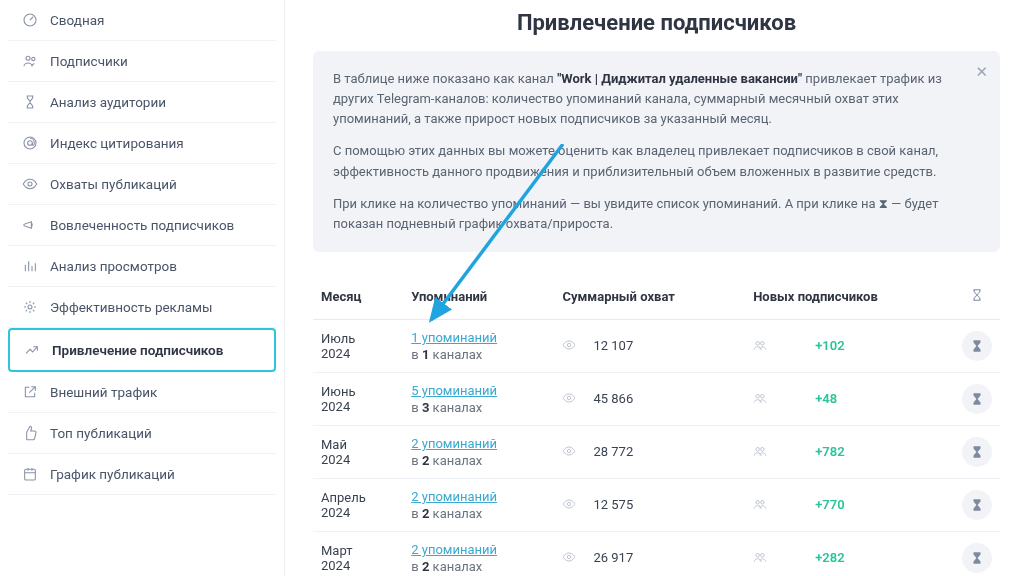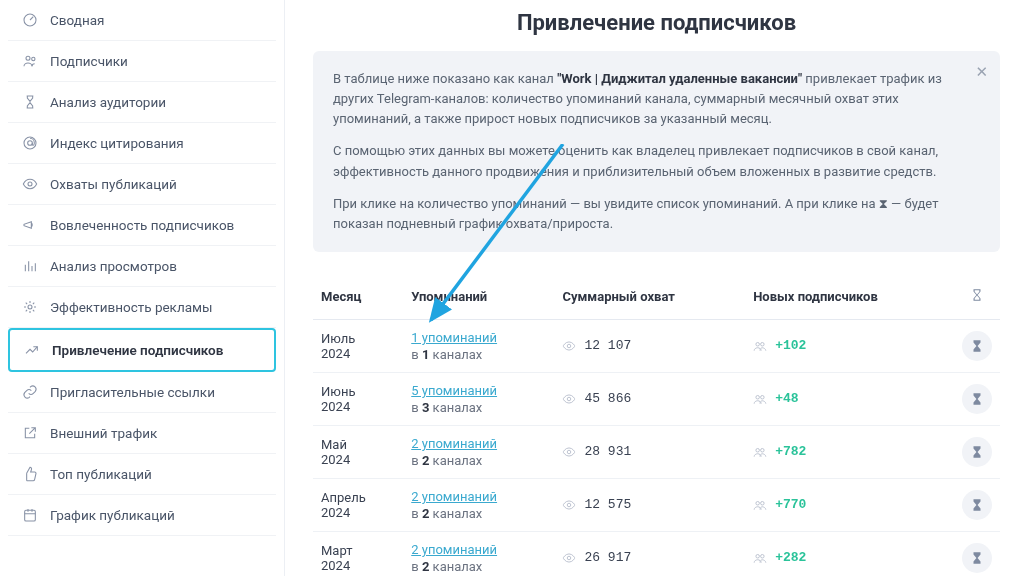--- a/index.html
+++ b/index.html
@@ -91,24 +91,24 @@
     vertical-align: middle;
     font-size: 13px;
     color: #3a4252;
   }
   .data-table tr:last-child td { border-bottom: none; }
 
   .mentions-link { color: #3aa9cf; text-decoration: underline; cursor: pointer; }
   .mentions-sub { color: #6b7280; display: block; margin-top: 2px; }
   .mentions-sub b, .month-cell b { font-weight: 700; color: #2f3542; }
 
-  .reach-cell, .subs-cell { display: flex; align-items: center; gap: 8px; font-family: Liberation Mono, monospace; }
+  .reach-cell, .subs-cell { display: flex; align-items: flex-start; gap: 17px; }
   .muted-icon { color: #b9c0cd; display: inline-flex; }
   .muted-icon svg { width: 14px; height: 14px; stroke: currentColor; fill: none; stroke-width: 1.6; }
-  .subs-val { color: #2bc39a; font-weight: 600; }
+  .subs-val { color: #2bc39a; font-weight: 600; margin-left: 31px; }
 
   .hr-btn {
     width: 30px; height: 30px; border-radius: 50%;
     background: #f1f3f7;
     display: inline-flex; align-items: center; justify-content: center;
     color: #7e8aa0; cursor: pointer;
   }
   .hr-btn svg { width: 14px; height: 14px; fill: currentColor; }
 
   .arrow-overlay {
@@ -186,28 +186,20 @@
         </span>
         <span>Эффективность рекламы</span>
       </li>
       <li class="sidebar-item active">
         <span class="icon">
           <svg viewBox="0 0 24 24">
             <use href="#ic-trend"></use>
           </svg>
         </span>
         <span>Привлечение подписчиков</span>
-      </li>
-      <li class="sidebar-item">
-        <span class="icon">
-          <svg viewBox="0 0 24 24">
-            <use href="#ic-link"></use>
-          </svg>
-        </span>
-        <span>Пригласительные ссылки</span>
       </li>
       <li class="sidebar-item">
         <span class="icon">
           <svg viewBox="0 0 24 24">
             <use href="#ic-external"></use>
           </svg>
         </span>
         <span>Внешний трафик</span>
       </li>
       <li class="sidebar-item">
@@ -326,21 +318,21 @@
         <tr>
           <td class="month-cell">Май<br>2024</td>
           <td><span class="mentions-link">2 упоминаний</span><span class="mentions-sub">в <b>2</b> каналах</span></td>
           <td>
             <span class="reach-cell">
               <span class="muted-icon">
                 <svg viewBox="0 0 24 24">
                   <use href="#ic-eye"></use>
                 </svg>
               </span>
-              <span>28 931</span>
+              <span>28 772</span>
             </span>
           </td>
           <td>
             <span class="subs-cell">
               <span class="muted-icon">
                 <svg viewBox="0 0 24 24">
                   <use href="#ic-people"></use>
                 </svg>
               </span>
               <span class="subs-val">+782</span>

